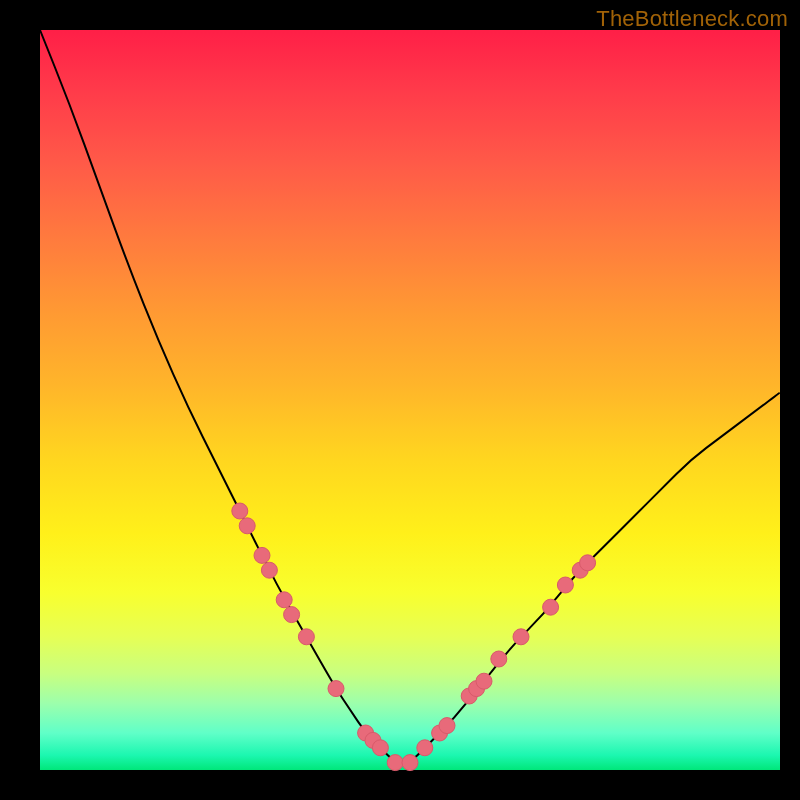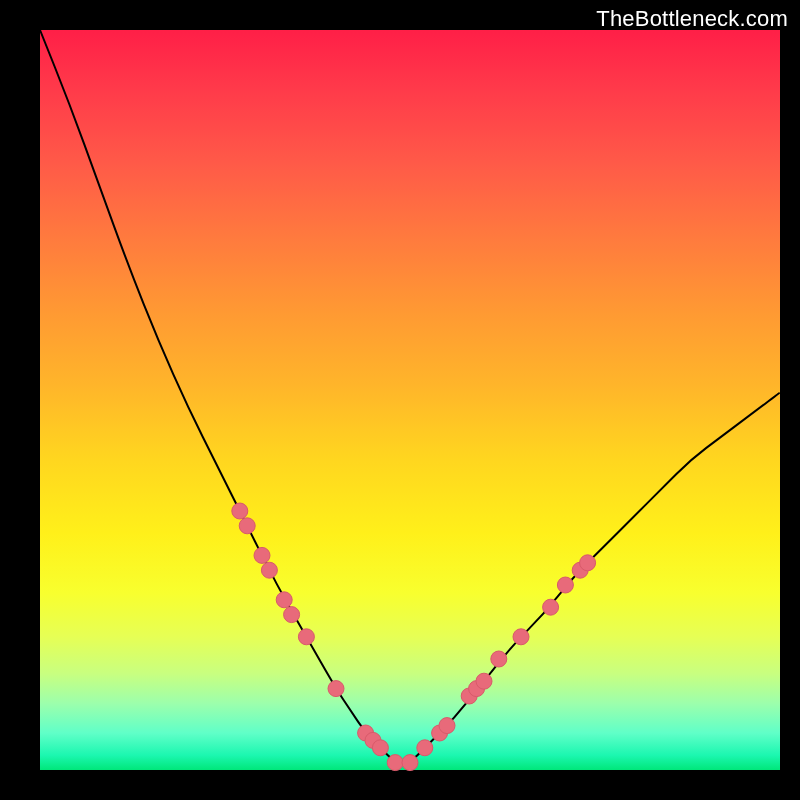--- a/index.html
+++ b/index.html
@@ -41,21 +41,21 @@
       #1cf7b0 98%,
       #00e77a 100%
     );
   }
   .attribution {
     position: absolute;
     top: 6px;
     right: 12px;
     font-family: Arial, Helvetica, sans-serif;
     font-size: 22px;
-    color: #ffffff;
+    color: #a16207;
     letter-spacing: 0.2px;
   }
   svg.curve {
     position: absolute;
     left: 0;
     top: 0;
     width: 740px;
     height: 740px;
     overflow: visible;
   }

